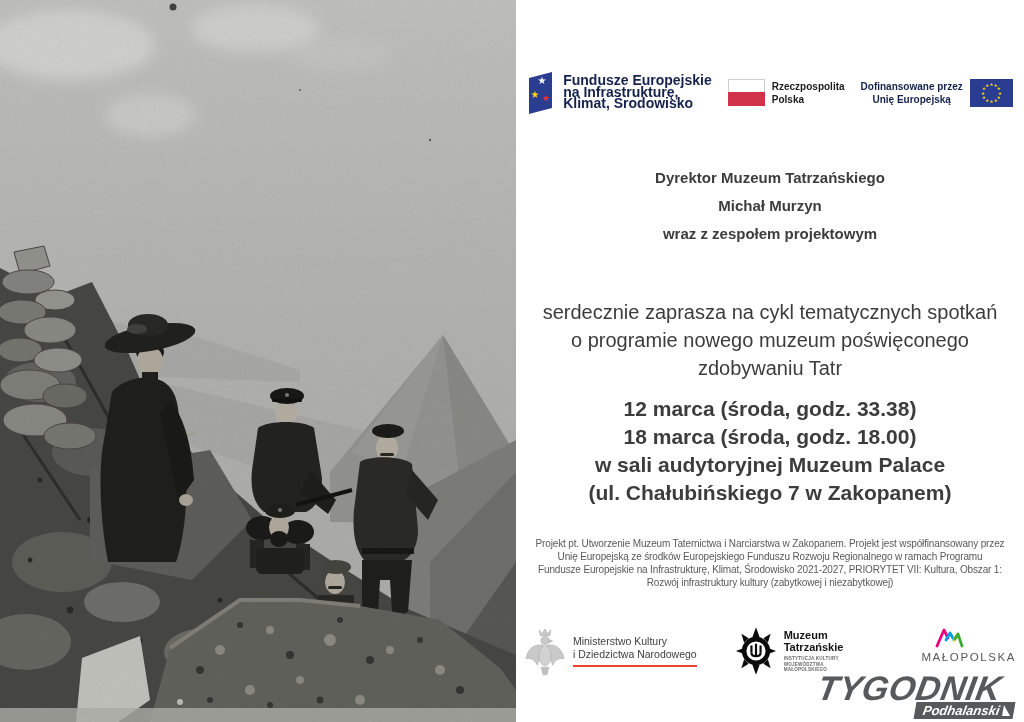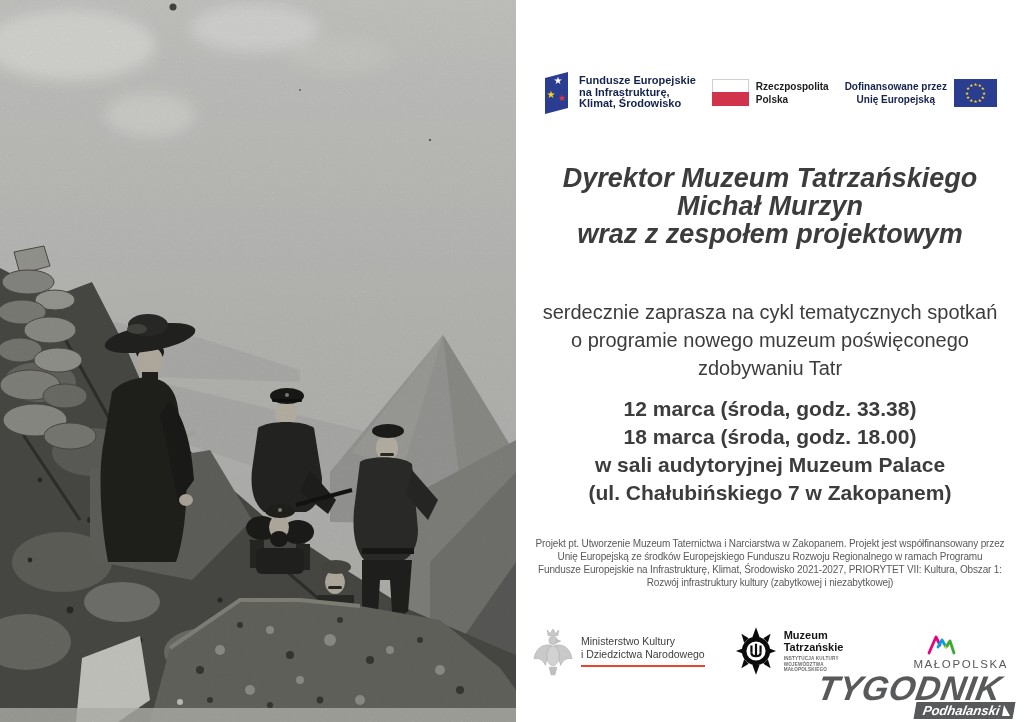--- a/index.html
+++ b/index.html
@@ -13,38 +13,38 @@
   .photo-wrap svg { display:block; }
 
   
   .content { position:absolute; left:516px; top:0; width:508px; height:722px; }
 
   .funding-row {
     position:absolute; top:70px; left:0; width:100%;
     display:flex; justify-content:center; align-items:center; gap:16px;
   }
   .funding-item { display:flex; align-items:center; gap:7px; }
-  .eu-funds-label { font-size:11px; font-weight:bold; color:#15224d; line-height:11.5px; }
+  .eu-funds-label { font-size:14px; font-weight:bold; color:#15224d; line-height:11.5px; }
   .poland-label   { font-size:10px;  font-weight:bold; color:#1c1c1c; line-height:13px; }
   .cofunded-label { font-size:10px;  font-weight:bold; color:#15224d; line-height:13px; text-align:center; }
 
   .text-block { position:absolute; left:0; width:100%; text-align:center; color:#3c3c3c; }
   .text-block p { margin:0; }
-  .heading    { top:164px; font-size:27px;  font-weight:bold; line-height:28px;font-style:italic; }
+  .heading    { top:164px; font-size:15px;  font-weight:bold; line-height:28px; }
   .invitation { top:298px; font-size:20px;  font-weight:normal; line-height:28px; }
   .event      { top:395px; font-size:21px;  font-weight:bold; line-height:28px; }
 
   .fine-print {
     position:absolute; top:537px; left:19px; width:470px; margin:0;
     text-align:center; font-size:10px; line-height:13px; color:#5a5a5a; letter-spacing:-0.15px;
   }
 
   .footer-row {
     position:absolute; top:626px; left:0; width:100%;
-    display:flex; justify-content:center; align-items:center; gap:30px;
+    display:flex; justify-content:center; gap:38px;
   }
   .footer-item { display:flex; align-items:center; gap:7px; }
   .ministry-text { font-size:10.5px; color:#3f3f3f; line-height:13px; }
   .red-rule { height:2.5px; background:#e8442e; margin-top:4px; width:100%; }
   .museum-name { font-size:11px; font-weight:bold; color:#151515; line-height:12px; }
   .museum-sub  { font-size:4.6px; font-weight:bold; color:#6a6a6a; line-height:5.6px; letter-spacing:0.2px; margin-top:3px; }
   .malopolska-col { display:flex; flex-direction:column; align-items:center; }
   .malopolska-label { font-size:11.5px; color:#58585a; letter-spacing:1.6px; margin-top:3px;margin-left:40px; }
 
   

